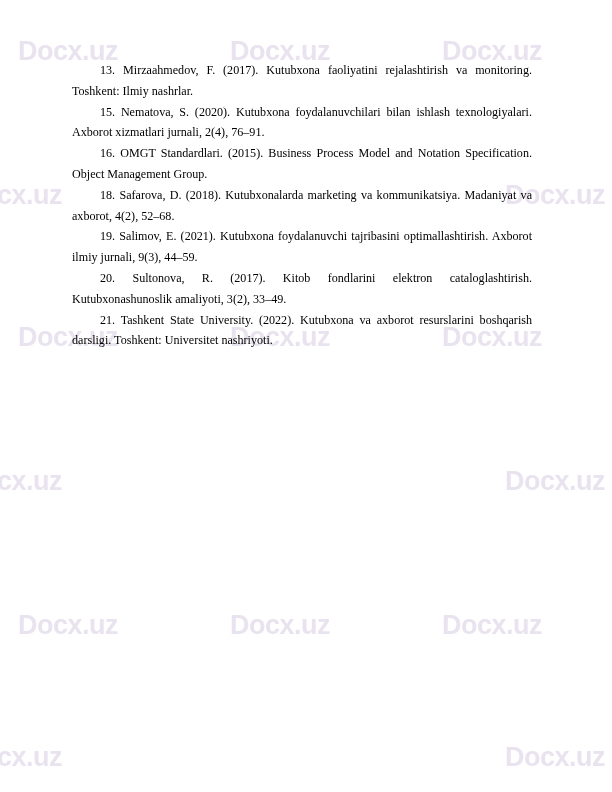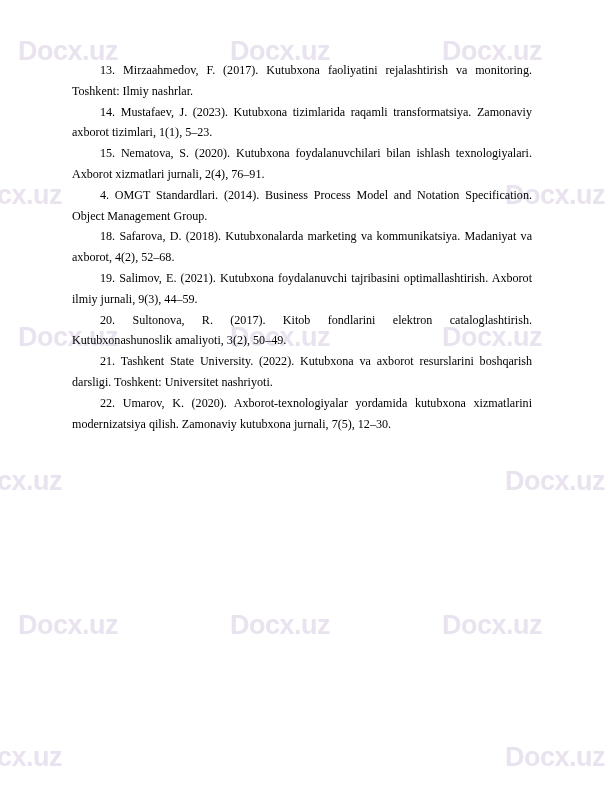--- a/index.html
+++ b/index.html
@@ -77,22 +77,20 @@
   <div class="wm" style="left:230px; top:610px;">Docx.uz</div>
   <div class="wm" style="left:442px; top:610px;">Docx.uz</div>
 
   <div class="wm" style="left:-38px; top:742px;">Docx.uz</div>
   <div class="wm" style="left:505px; top:742px;">Docx.uz</div>
 </div>
 
 <div class="page">
   <div class="ref-list" id="ref-list">
       <p class="ref">13. Mirzaahmedov, F. (2017). Kutubxona faoliyatini rejalashtirish va monitoring. Toshkent: Ilmiy nashrlar.</p>
-      <p class="ref">14. Mustafaev, J. (2023). Kutubxona tizimlarida raqamli transformatsiya. Zamonaviy axborot tizimlari, 1(1), 5–23.</p>
       <p class="ref">15. Nematova, S. (2020). Kutubxona foydalanuvchilari bilan ishlash texnologiyalari. Axborot xizmatlari jurnali, 2(4), 76–91.</p>
-      <p class="ref">4. OMGT Standardlari. (2014). Business Process Model and Notation Specification. Object Management Group.</p>
+      <p class="ref">16. OMGT Standardlari. (2015). Business Process Model and Notation Specification. Object Management Group.</p>
       <p class="ref">18. Safarova, D. (2018). Kutubxonalarda marketing va kommunikatsiya. Madaniyat va axborot, 4(2), 52–68.</p>
       <p class="ref">19. Salimov, E. (2021). Kutubxona foydalanuvchi tajribasini optimallashtirish. Axborot ilmiy jurnali, 9(3), 44–59.</p>
-      <p class="ref">20. Sultonova, R. (2017). Kitob fondlarini elektron cataloglashtirish. Kutubxonashunoslik amaliyoti, 3(2), 50–49.</p>
+      <p class="ref">20. Sultonova, R. (2017). Kitob fondlarini elektron cataloglashtirish. Kutubxonashunoslik amaliyoti, 3(2), 33–49.</p>
       <p class="ref">21. Tashkent State University. (2022). Kutubxona va axborot resurslarini boshqarish darsligi. Toshkent: Universitet nashriyoti.</p>
-      <p class="ref">22. Umarov, K. (2020). Axborot-texnologiyalar yordamida kutubxona xizmatlarini modernizatsiya qilish. Zamonaviy kutubxona jurnali, 7(5), 12–30.</p>
     </div>
 </div>
 
 </body></html>

